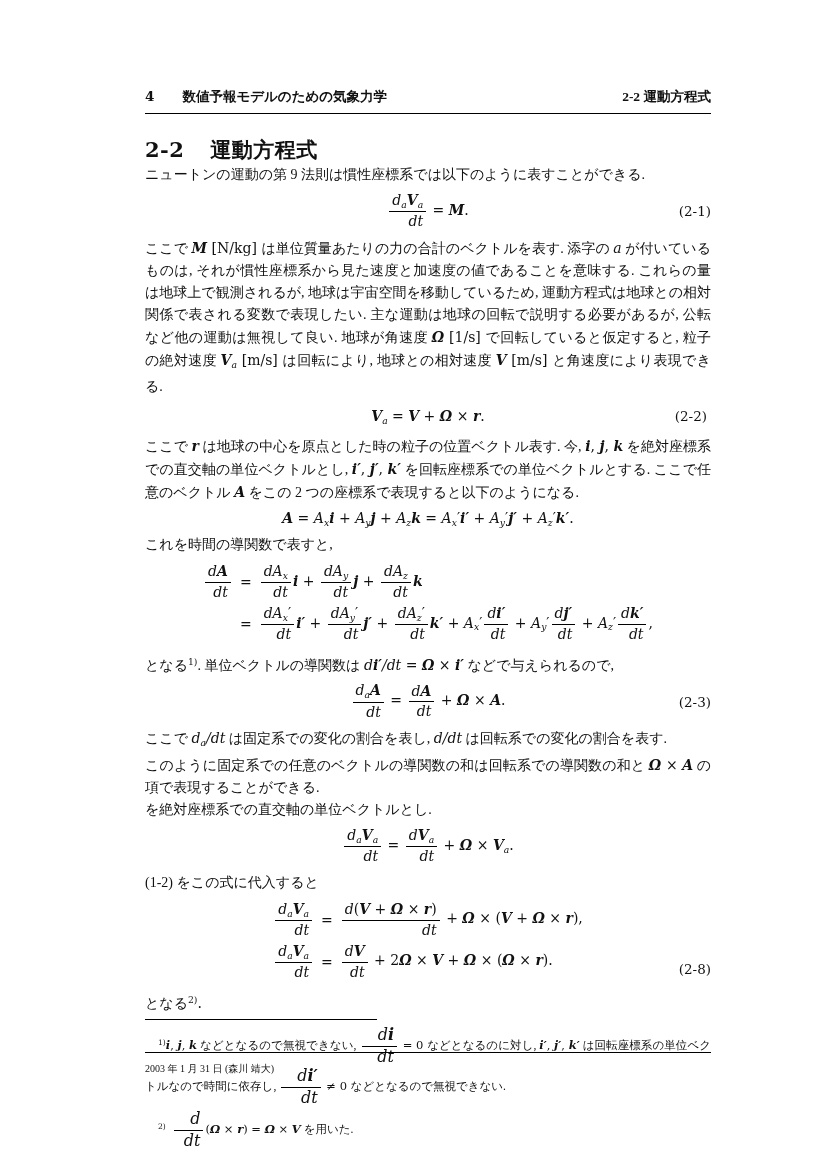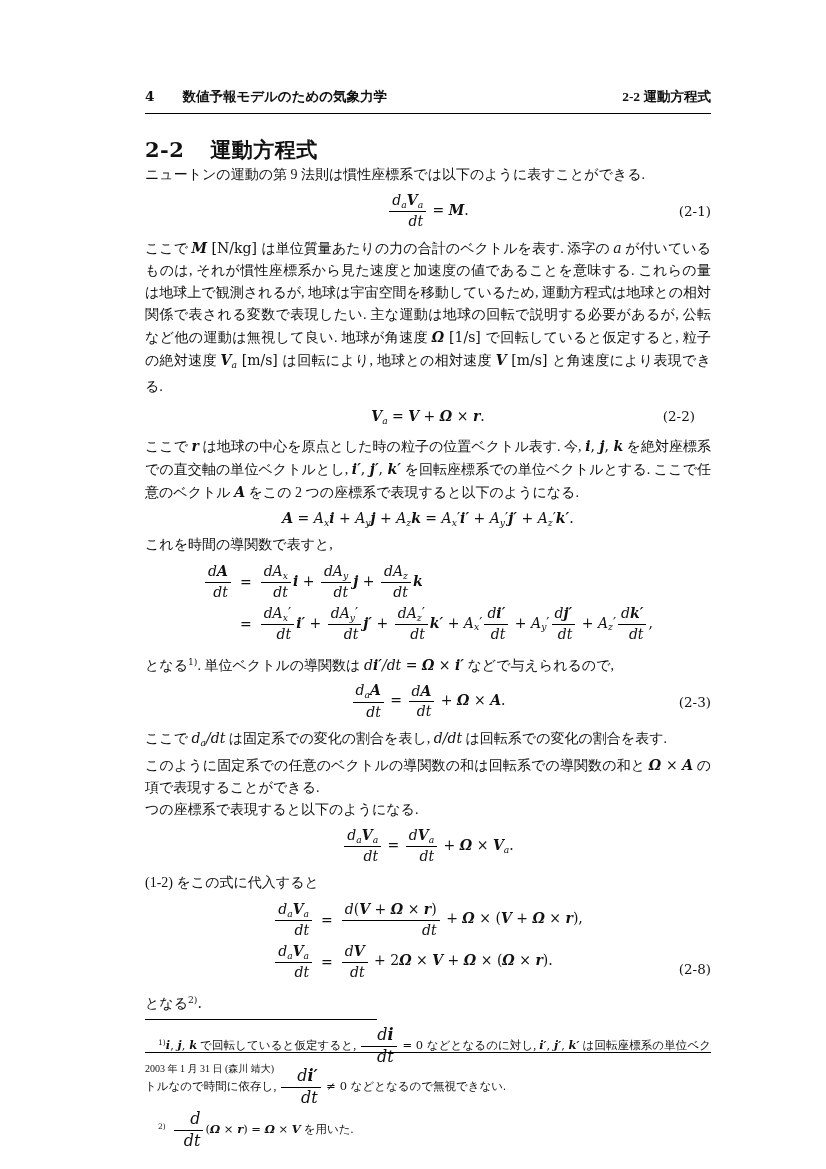--- a/index.html
+++ b/index.html
@@ -98,21 +98,21 @@
     <div class="displayeq">
       <span><span class="frac">
             <span class="fnum"><span class="m-i">d</span><span class="m-sb">a</span><span class="m-v">V</span><span class="m-sb">a</span></span>
             <span class="fden"><span class="m-i">dt</span></span>
           </span><span class="m-n"> = </span><span class="m-v">M</span><span class="m-n">.</span></span>
       <span class="eqno">(2-1)</span>
     </div>
 
     <p class="body"><span class="m-t">ここで </span><span class="m-v">M</span><span class="m-n"> [N/kg] </span><span class="m-t">は単位質量あたりの力の合計のベクトルを表す. 添字の </span><span class="m-i">a</span><span class="m-t"> が付いているものは, それが慣性座標系から見た速度と加速度の値であることを意味する. これらの量は地球上で観測されるが, 地球は宇宙空間を移動しているため, 運動方程式は地球との相対関係で表される変数で表現したい. 主な運動は地球の回転で説明する必要があるが, 公転など他の運動は無視して良い. 地球が角速度 </span><span class="m-v">Ω</span><span class="m-n"> [1/s] </span><span class="m-t">で回転していると仮定すると, 粒子の絶対速度 </span><span class="m-v">V</span><span class="m-sb">a</span><span class="m-n"> [m/s] </span><span class="m-t">は回転により, 地球との相対速度 </span><span class="m-v">V</span><span class="m-n"> [m/s] </span><span class="m-t">と角速度により表現できる.</span></p>
 
-    <div class="displayeq" style="margin:10px 16px;">
+    <div class="displayeq" style="margin:10px 4px;">
       <span><span class="m-v">V</span><span class="m-sb">a</span><span class="m-n"> = </span><span class="m-v">V</span><span class="m-n"> + </span><span class="m-v">Ω</span><span class="m-n"> × </span><span class="m-v">r</span><span class="m-n">.</span></span>
       <span class="eqno">(2-2)</span>
     </div>
 
     <p class="body gap-md"><span class="m-t">ここで </span><span class="m-v">r</span><span class="m-t"> は地球の中心を原点とした時の粒子の位置ベクトル表す. 今, </span><span class="m-v">i</span><span class="m-n">, </span><span class="m-v">j</span><span class="m-n">, </span><span class="m-v">k</span><span class="m-t"> を絶対座標系での直交軸の単位ベクトルとし, </span><span class="m-v">i′</span><span class="m-n">, </span><span class="m-v">j′</span><span class="m-n">, </span><span class="m-v">k′</span><span class="m-t"> を回転座標系での単位ベクトルとする. ここで任意のベクトル </span><span class="m-v">A</span><span class="m-t"> をこの 2 つの座標系で表現すると以下のようになる.</span></p>
 
     <div class="displayeq">
       <span><span class="m-v">A</span><span class="m-n"> = </span><span class="m-i">A</span><span class="m-sb">x</span><span class="m-v">i</span><span class="m-n"> + </span><span class="m-i">A</span><span class="m-sb">y</span><span class="m-v">j</span><span class="m-n"> + </span><span class="m-i">A</span><span class="m-sb">z</span><span class="m-v">k</span><span class="m-n"> = </span><span class="m-i">A</span><span class="m-sb">x</span><span class="m-n">′</span><span class="m-v">i′</span><span class="m-n"> + </span><span class="m-i">A</span><span class="m-sb">y</span><span class="m-n">′</span><span class="m-v">j′</span><span class="m-n"> + </span><span class="m-i">A</span><span class="m-sb">z</span><span class="m-n">′</span><span class="m-v">k′</span><span class="m-n">.</span></span>
     </div>
 
@@ -173,21 +173,21 @@
             <span class="fnum"><span class="m-i">d</span><span class="m-v">A</span></span>
             <span class="fden"><span class="m-i">dt</span></span>
           </span><span class="m-n"> + </span><span class="m-v">Ω</span><span class="m-n"> × </span><span class="m-v">A</span><span class="m-n">.</span></span>
       <span class="eqno">(2-3)</span>
     </div>
 
     <p class="body"><span class="m-t">ここで </span><span class="m-i">d</span><span class="m-sb">a</span><span class="m-i">/dt</span><span class="m-t"> は固定系での変化の割合を表し, </span><span class="m-i">d/dt</span><span class="m-t"> は回転系での変化の割合を表す.</span></p>
 
     <p class="body gap-md"><span class="m-t">このように固定系での任意のベクトルの導関数の和は回転系での導関数の和と </span><span class="m-v">Ω</span><span class="m-n"> × </span><span class="m-v">A</span><span class="m-t"> の項で表現することができる.</span></p>
 
-    <p class="body gap-md"><span class="m-t">つの座標系で表現すると以下のようになる.</span></p>
+    <p class="body gap-md"><span class="m-t">を絶対座標系での直交軸の単位ベクトルとし.</span></p>
 
     <div class="displayeq">
       <span><span class="frac">
             <span class="fnum"><span class="m-i">d</span><span class="m-sb">a</span><span class="m-v">V</span><span class="m-sb">a</span></span>
             <span class="fden"><span class="m-i">dt</span></span>
           </span><span class="m-n"> = </span><span class="frac">
             <span class="fnum"><span class="m-i">d</span><span class="m-v">V</span><span class="m-sb">a</span></span>
             <span class="fden"><span class="m-i">dt</span></span>
           </span><span class="m-n"> + </span><span class="m-v">Ω</span><span class="m-n"> × </span><span class="m-v">V</span><span class="m-sb">a</span><span class="m-n">.</span></span>
     </div>
@@ -218,21 +218,21 @@
                 <span class="fden"><span class="m-i">dt</span></span>
               </span><span class="m-n"> + 2</span><span class="m-v">Ω</span><span class="m-n"> × </span><span class="m-v">V</span><span class="m-n"> + </span><span class="m-v">Ω</span><span class="m-n"> × (</span><span class="m-v">Ω</span><span class="m-n"> × </span><span class="m-v">r</span><span class="m-n">).</span></span>
         </div>
       </div>
       <span class="eqno">(2-8)</span>
     </div>
 
     <p class="body"><span class="m-t">となる</span><span class="m-sup">2)</span><span class="m-n">.</span></p>
 
     <hr class="fnrule">
-    <p class="footnote"><span class="m-sup">1)</span><span class="m-v">i</span><span class="m-n">, </span><span class="m-v">j</span><span class="m-n">, </span><span class="m-v">k</span><span class="m-t"> で回転していると仮定すると, </span><span class="frac">
+    <p class="footnote"><span class="m-sup">1)</span><span class="m-v">i</span><span class="m-n">, </span><span class="m-v">j</span><span class="m-n">, </span><span class="m-v">k</span><span class="m-t"> などとなるので無視できない, </span><span class="frac">
           <span class="fnum"><span class="m-i">d</span><span class="m-v">i</span></span>
           <span class="fden"><span class="m-i">dt</span></span>
         </span><span class="m-n"> = 0 </span><span class="m-t">などとなるのに対し, </span><span class="m-v">i′</span><span class="m-n">, </span><span class="m-v">j′</span><span class="m-n">, </span><span class="m-v">k′</span><span class="m-t"> は回転座標系の単位ベクトルなので時間に依存し, </span><span class="frac">
           <span class="fnum"><span class="m-i">d</span><span class="m-v">i′</span></span>
           <span class="fden"><span class="m-i">dt</span></span>
         </span><span class="m-n"> ≠ 0 </span><span class="m-t">などとなるので無視できない.</span></p>
     <p class="footnote"><span class="m-sup">2)</span><span class="frac">
           <span class="fnum"><span class="m-i">d</span></span>
           <span class="fden"><span class="m-i">dt</span></span>
         </span><span class="m-n">(</span><span class="m-v">Ω</span><span class="m-n"> × </span><span class="m-v">r</span><span class="m-n">) = </span><span class="m-v">Ω</span><span class="m-n"> × </span><span class="m-v">V</span><span class="m-t"> を用いた.</span></p>

